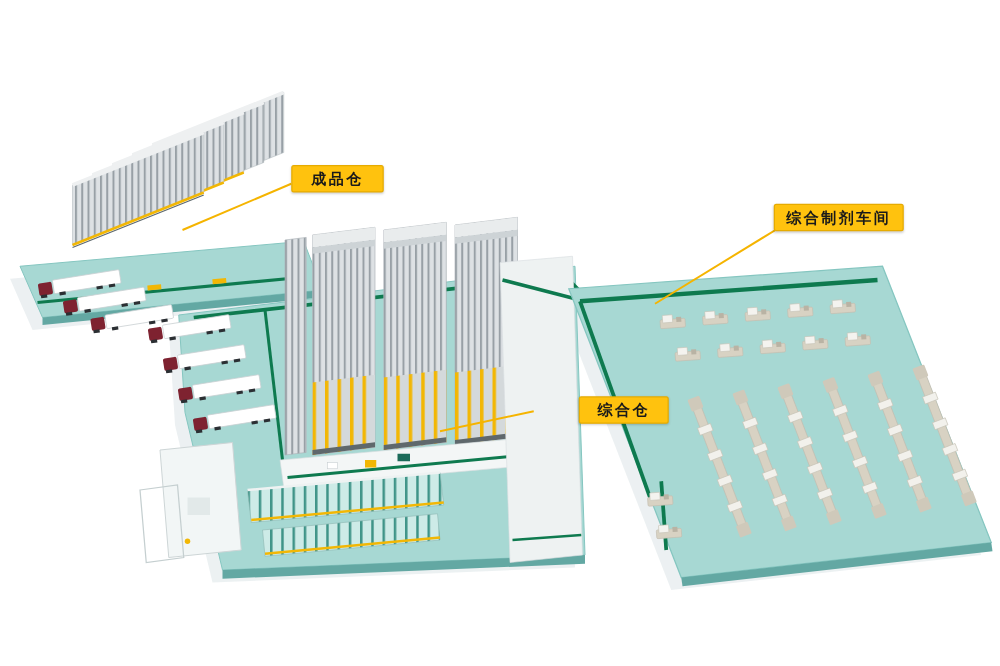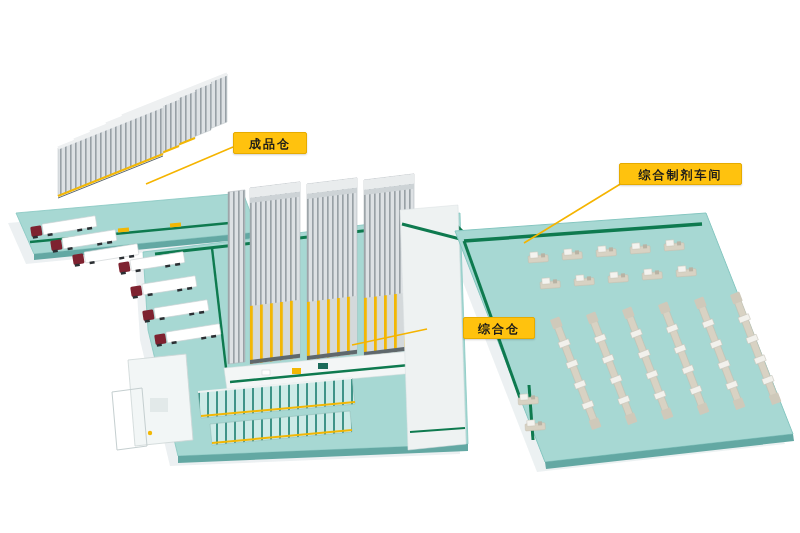--- a/index.html
+++ b/index.html
@@ -1,17 +1,17 @@
 <!DOCTYPE html>
 <html><head>
 <meta charset="utf-8">
 <style>
   html,body{margin:0;padding:0;background:#ffffff;}
   .stage{position:relative;width:800px;height:533px;background:#ffffff;overflow:hidden;
-         font-family:Liberation Sans, sans-serif;}
+         font-family:Liberation Mono, monospace;}
   .stage svg{position:absolute;left:0;top:0;}
   .callout{
     position:absolute;height:22px;line-height:22px;text-align:center;
     background:#ffc20e;color:#1a1a1a;font-size:12px;font-weight:bold;
     letter-spacing:2px;border-radius:2px;border:1px solid #e6ab00;
     box-shadow:0 1px 2px rgba(0,0,0,.18);box-sizing:border-box;
   }
 </style>
 </head>
 <body>
@@ -212,15 +212,15 @@
     <line x1="233" y1="147" x2="146" y2="184" stroke="#f5b400" stroke-width="1.6"></line>
     <line x1="427" y1="329" x2="352" y2="345" stroke="#f5b400" stroke-width="1.6"></line>
     <line x1="622" y1="183" x2="524" y2="243" stroke="#f5b400" stroke-width="1.6"></line>
   </g>
 </svg>
 
 <div class="callout" style="left:233px;top:132px;width:74px;">成品仓</div>
 
 <div class="callout" style="left:427px;top:317px;width:72px;margin-left:36px;">综合仓</div>
 
-<div class="callout" style="left:619px;top:163px;width:123px;">综合制剂车间</div>
+<div class="callout" style="left:619px;top:163px;width:104px;">综合制剂车间</div>
 
 </div>
 
 </body></html>

